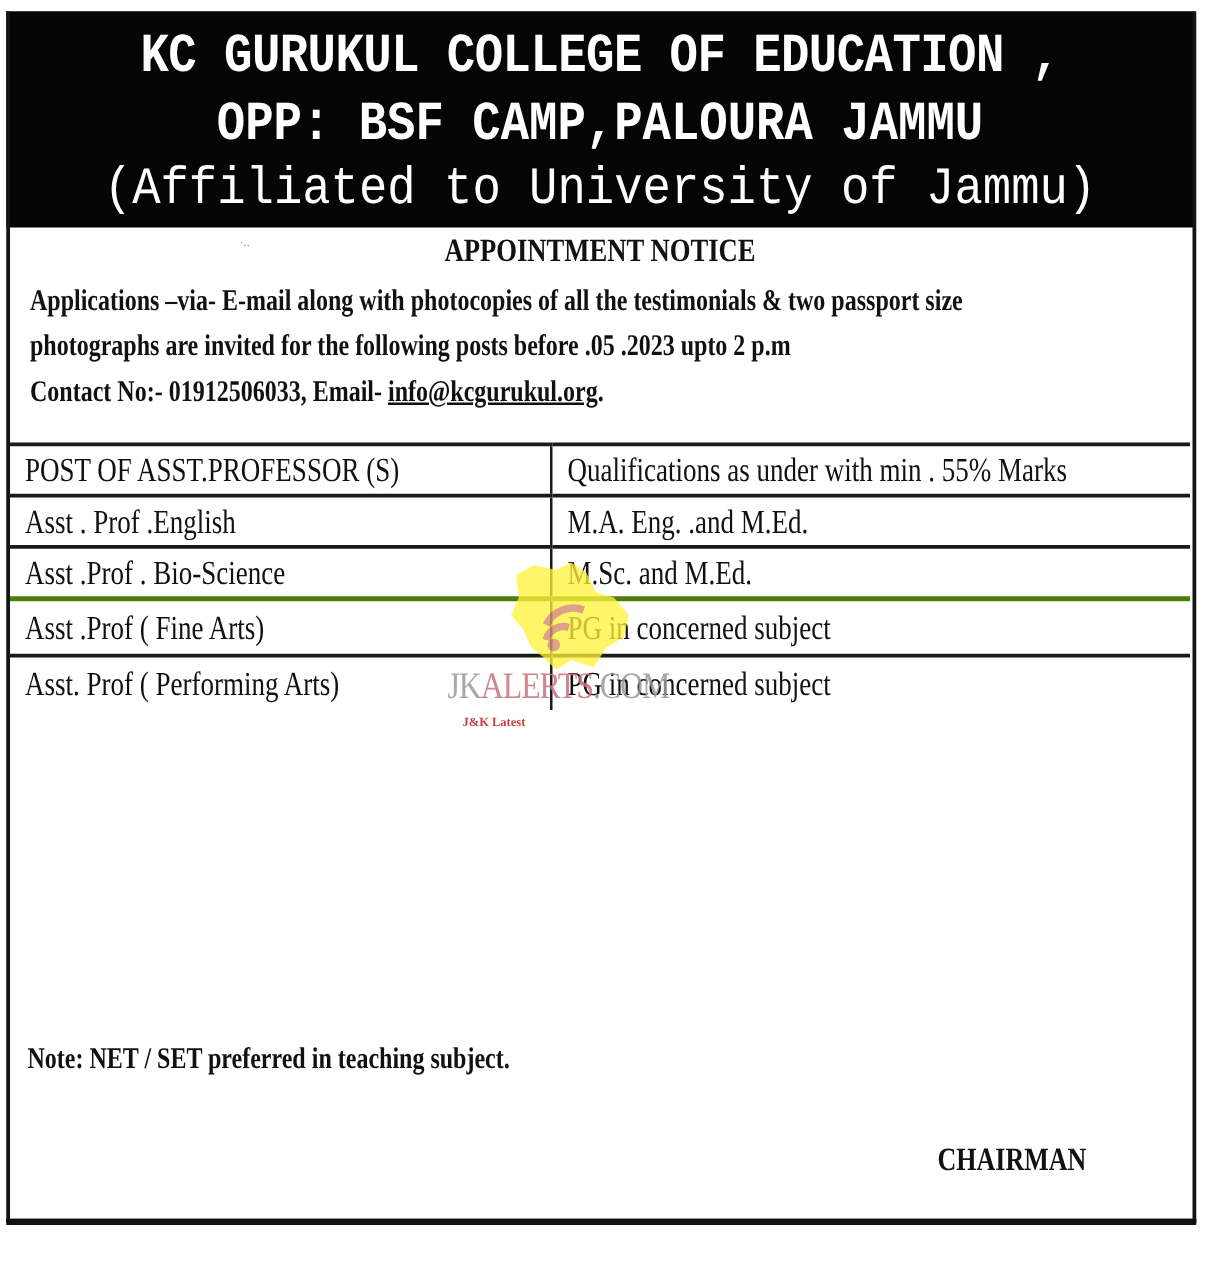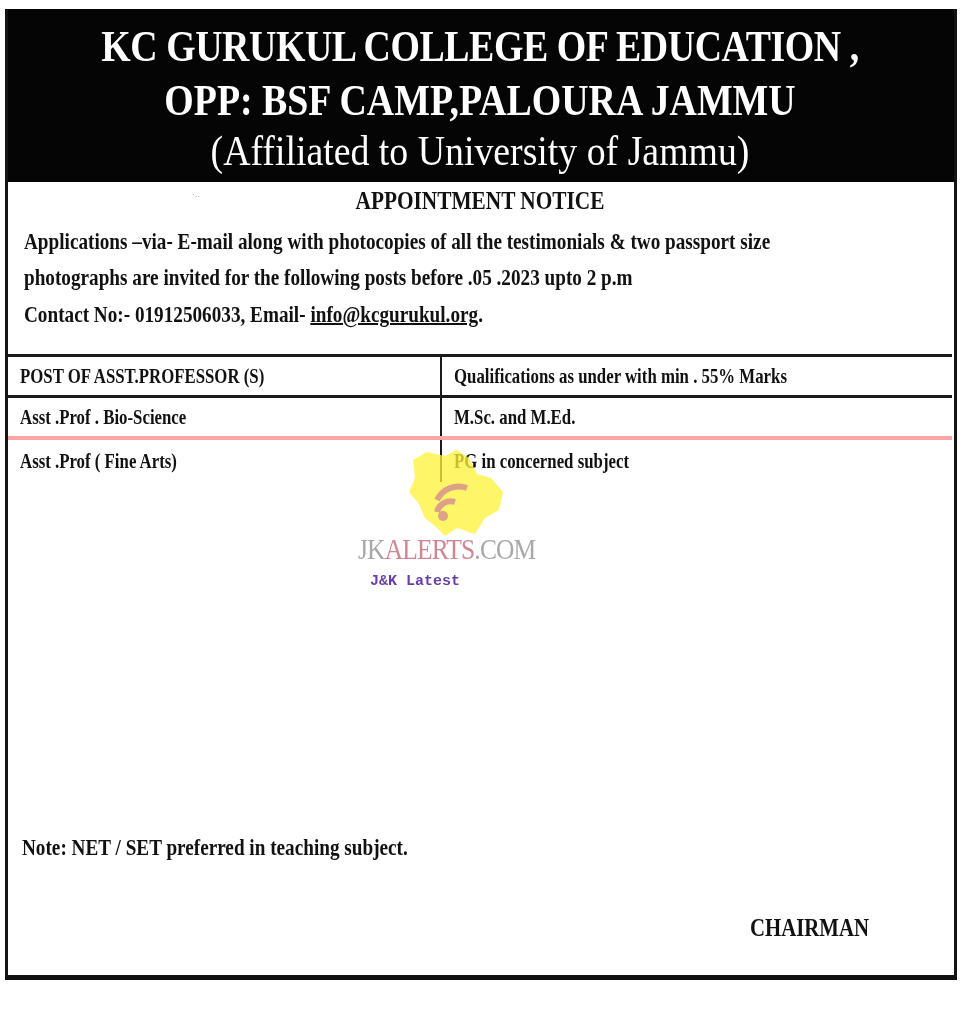--- a/index.html
+++ b/index.html
@@ -27,20 +27,21 @@
     }
     .header {
       position: absolute;
       left: 5px;
       top: 9px;
       width: 950px;
       height: 173px;
       background: #050505;
       color: #ffffff;
       text-align: center;
+      font-family: Liberation Mono, monospace;
     }
     .header .line1 {
       position: absolute;
       left: 0; right: 0;
       top: 12px;
       font-size: 44px;
       font-weight: bold;
       letter-spacing: -0.5px;
       transform: scaleX(0.86);
       white-space: nowrap;
@@ -106,38 +107,38 @@
       top: 354px;
       width: 944px;
       border-collapse: collapse;
       table-layout: fixed;
     }
     .posts-table td {
       border-top: 3px solid #1a1a1a;
       border-bottom: 0;
       padding: 0 0 0 12px;
       height: 38px;
-      font-size: 21px;
-      font-weight: bold;
+      font-size: 27px;
+      font-weight: normal;
       white-space: nowrap;
       overflow: visible;
       vertical-align: middle;
     }
     .posts-table td.col-post {
       width: 420px;
       border-right: 2px solid #1a1a1a;
     }
     .posts-table td span.cell-text {
       display: inline-block;
       transform-origin: left center;
       transform: scaleX(0.8);
     }
     .posts-table tr.tall td { height: 42px; }
     .posts-table tr.last td { border-bottom: 5px solid #141414; }
-    .posts-table tr.gap td { border-top: 4px solid #fca5a5; }
+    .posts-table tr.gap td { border-top: 4px solid #4d7c0f; }
     .note {
       position: absolute;
       left: 22px;
       top: 834px;
       font-size: 24px;
       font-weight: bold;
       transform-origin: left center;
       transform: scaleX(0.8);
       white-space: nowrap;
     }
@@ -184,24 +185,24 @@
       color: #9a9a9a;
       white-space: nowrap;
       transform-origin: left center;
       transform: scaleX(0.85);
     }
     .wm-text .accent { color: #c9707f; }
     .wm-sub {
       position: absolute;
       left: 20px;
       top: 125px;
-      font-family: Liberation Mono, monospace;
-      font-weight: bold;
-      font-size: 15px;
-      color: #4c1d95;
+      font-family: Liberation Serif, serif;
+      font-weight: bold;
+      font-size: 10px;
+      color: #b91c1c;
       white-space: nowrap;
     }
   </style>
 </head>
 <body>
 
 <div class="header">
   <div class="line1">KC GURUKUL COLLEGE OF EDUCATION ,</div>
   <div class="line2">OPP: BSF CAMP,PALOURA JAMMU</div>
   <div class="line3">(Affiliated to University of Jammu)</div>
@@ -219,25 +220,33 @@
   <span>Contact No:- 01912506033,  Email- </span><a class="email-link">info@kcgurukul.org</a><span>.</span>
 </div>
 
 <table class="posts-table">
   <tbody>
     <tr>
       <td class="col-post"><span class="cell-text">POST OF ASST.PROFESSOR (S)</span></td>
       <td><span class="cell-text">Qualifications as  under with min . 55% Marks</span></td>
     </tr>
     <tr>
+      <td class="col-post"><span class="cell-text">Asst . Prof  .English</span></td>
+      <td><span class="cell-text">M.A. Eng. .and M.Ed.</span></td>
+    </tr>
+    <tr>
       <td class="col-post"><span class="cell-text">Asst .Prof . Bio-Science</span></td>
       <td><span class="cell-text">M.Sc. and M.Ed.</span></td>
     </tr>
     <tr class="tall gap">
       <td class="col-post"><span class="cell-text">Asst .Prof  ( Fine Arts)</span></td>
+      <td><span class="cell-text">PG in concerned subject</span></td>
+    </tr>
+    <tr class="tall">
+      <td class="col-post"><span class="cell-text">Asst. Prof  ( Performing Arts)</span></td>
       <td><span class="cell-text">PG in concerned subject</span></td>
     </tr>
   </tbody>
 </table>
 
 <div class="note">Note:  NET / SET  preferred  in teaching subject.</div>
 <div class="signature">CHAIRMAN</div>
 <div class="bottom-border"></div>
 
 <div class="watermark">

